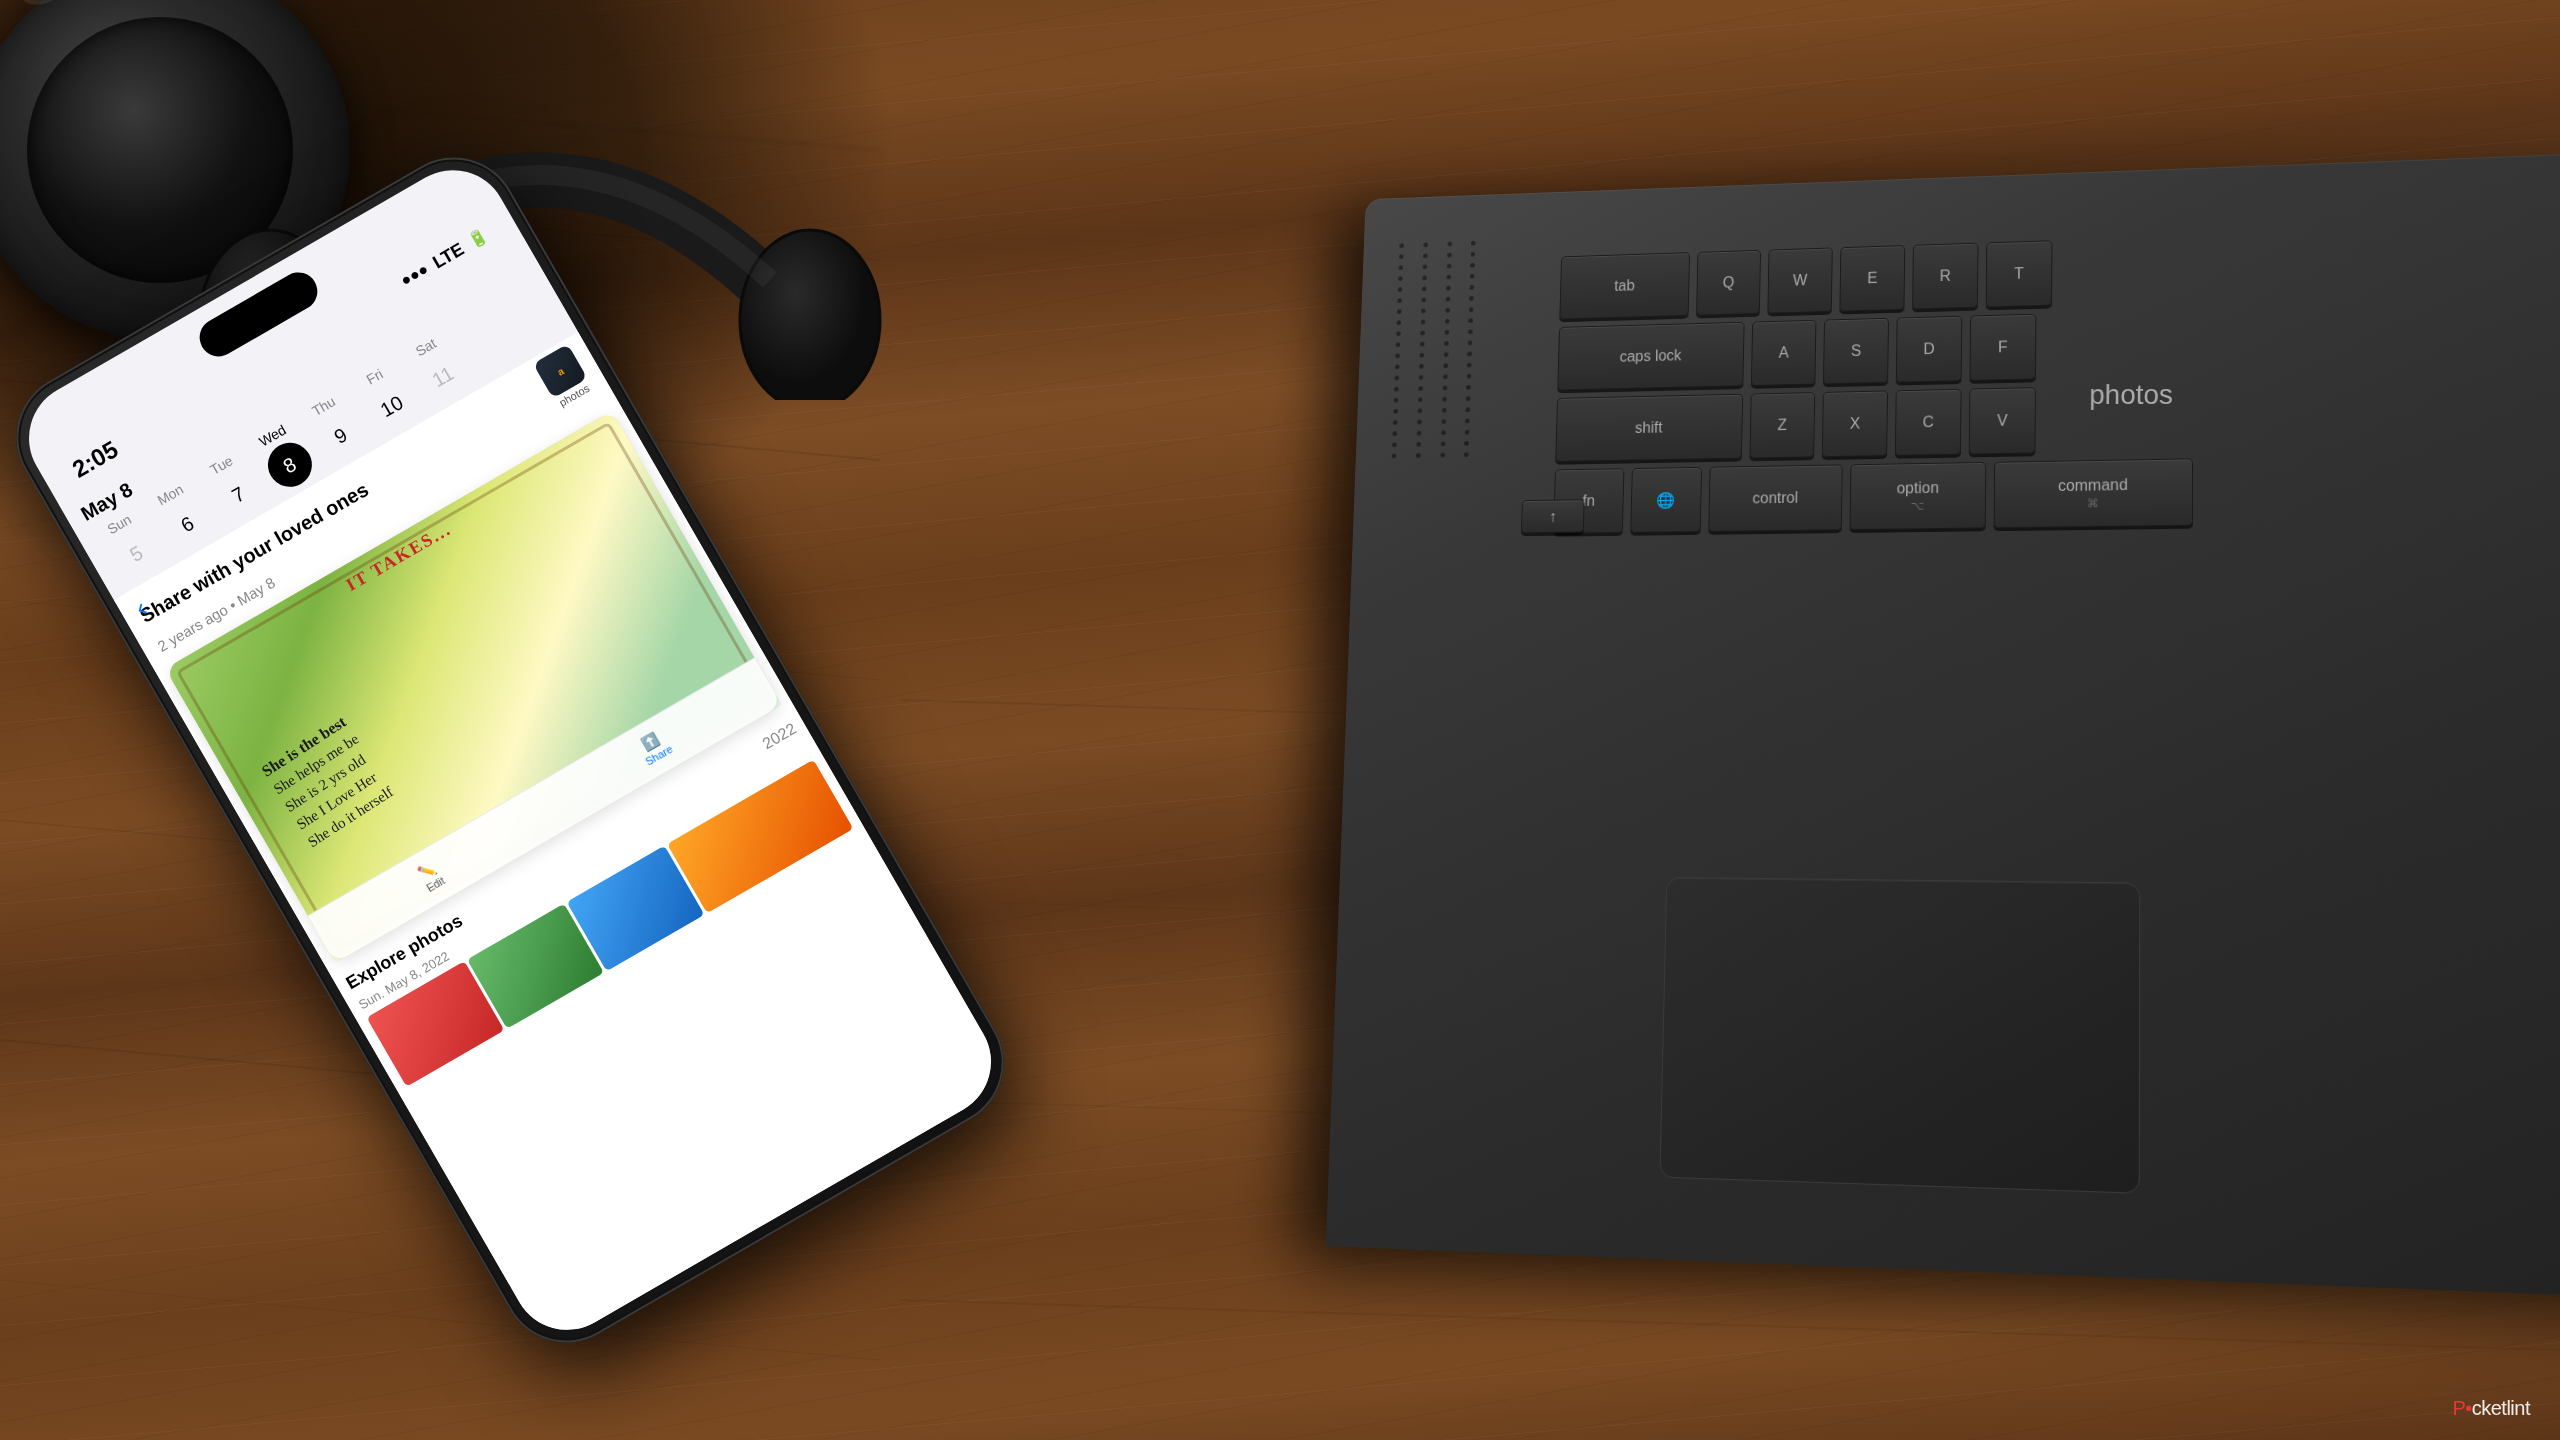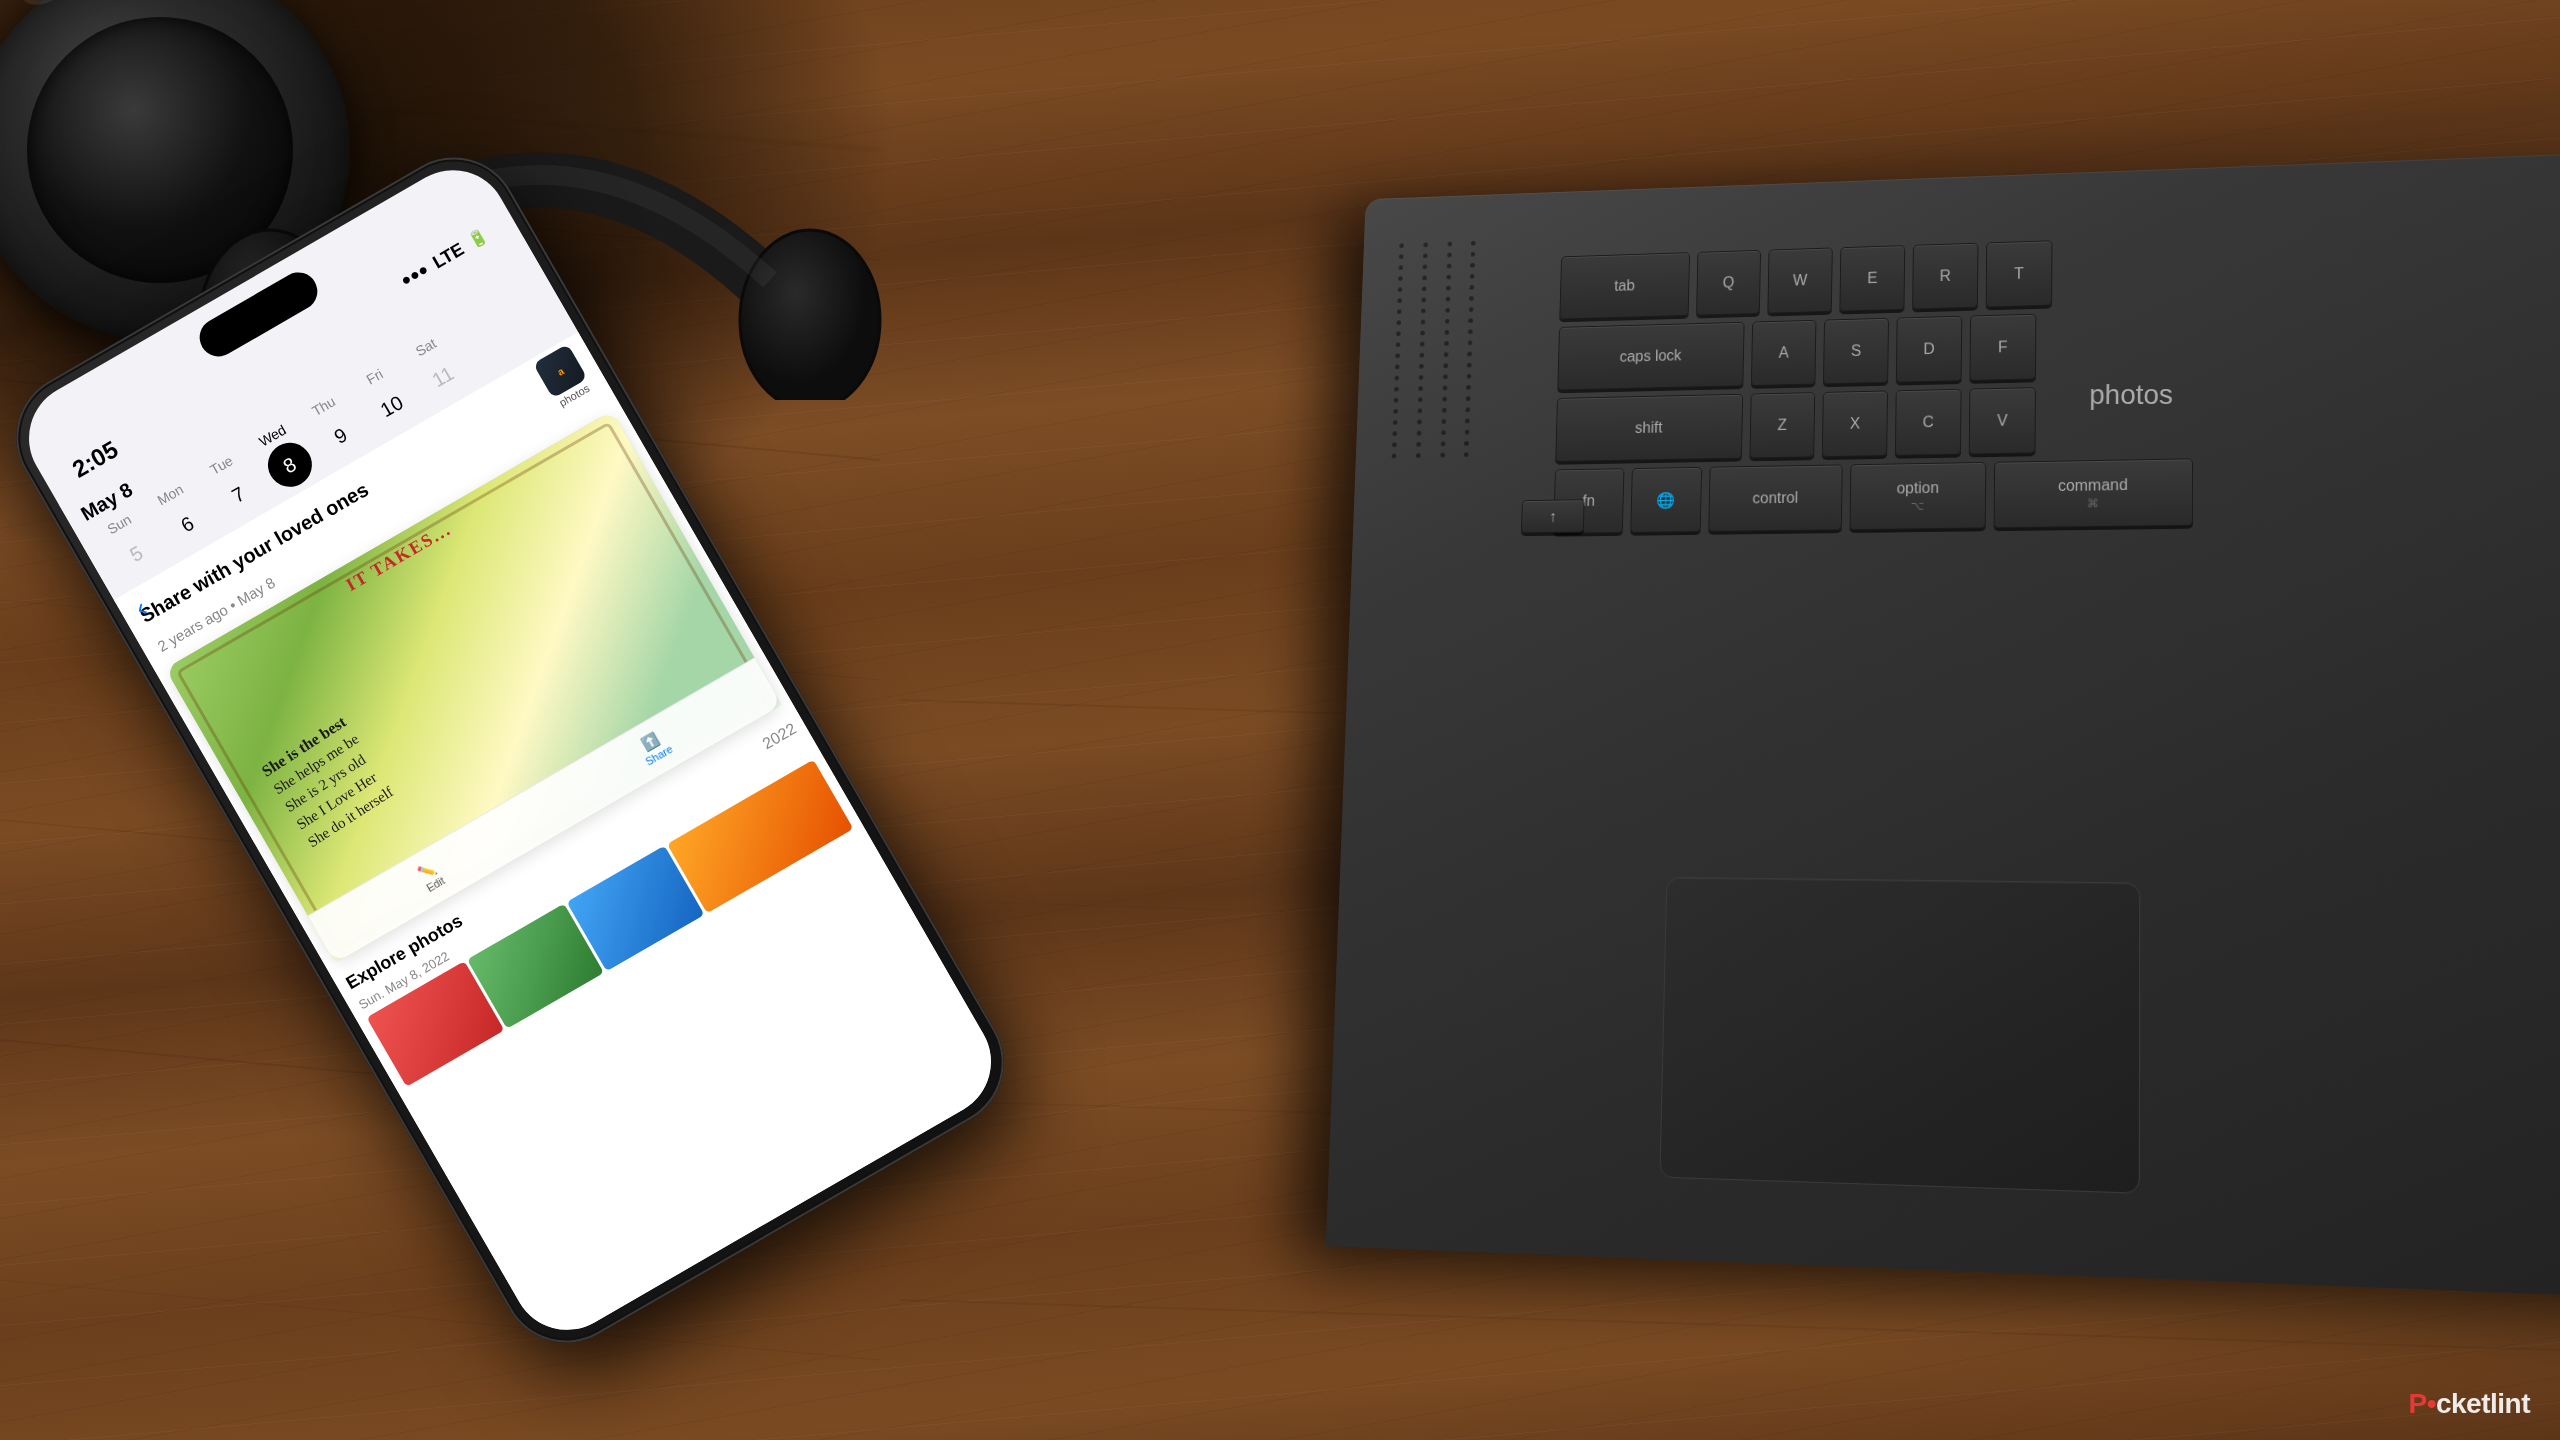--- a/index.html
+++ b/index.html
@@ -223,22 +223,22 @@
 
     .cal-day-num.faded {
       color: #bbb;
     }
 
     
     .pocketlint {
       position: absolute;
       bottom: 20px;
       right: 30px;
-      font-size: 28px;
-      font-weight: 700;
+      font-size: 20px;
+      font-weight: 400;
       color: rgba(255,255,255,0.9);
       letter-spacing: -0.5px;
       z-index: 100;
       margin-left: 13px;
     }
     .pocketlint .p-red {
       color: #e53935;
     }
 
     

